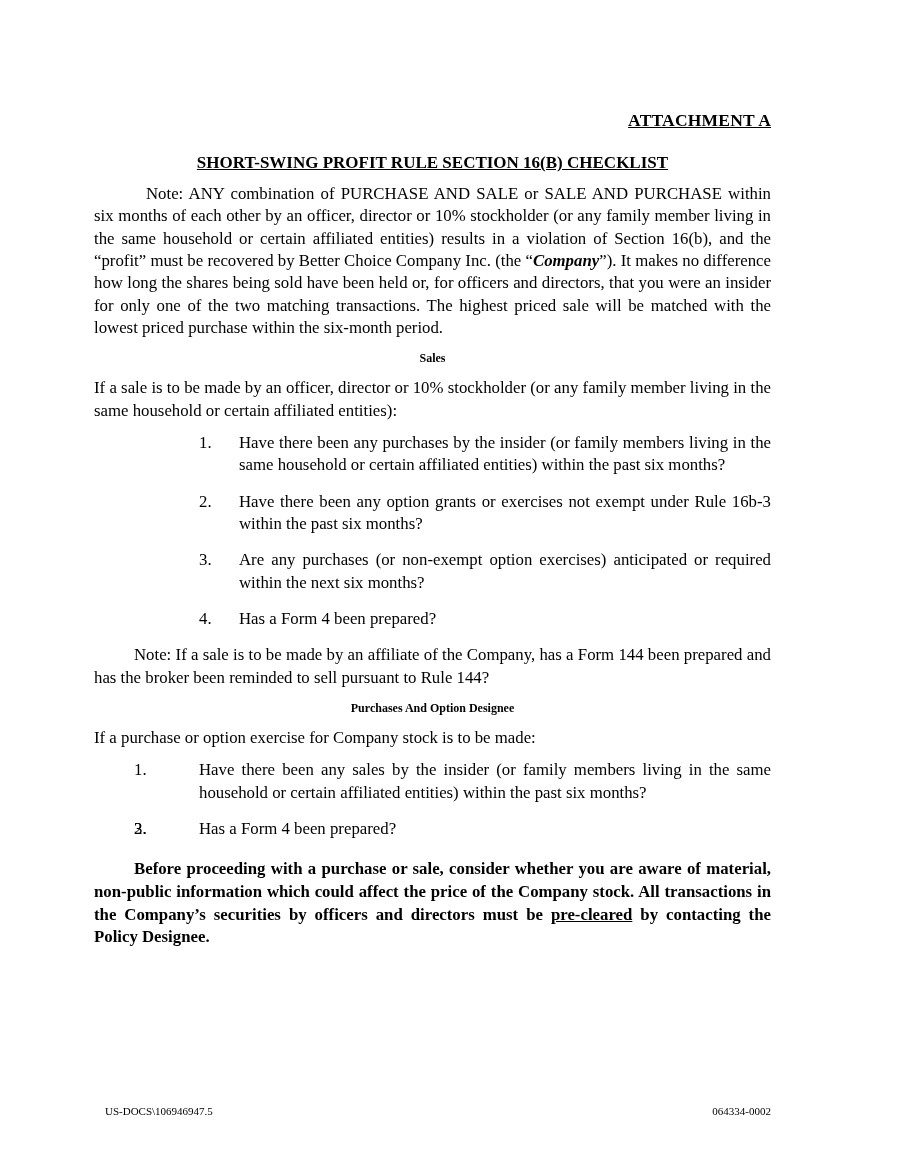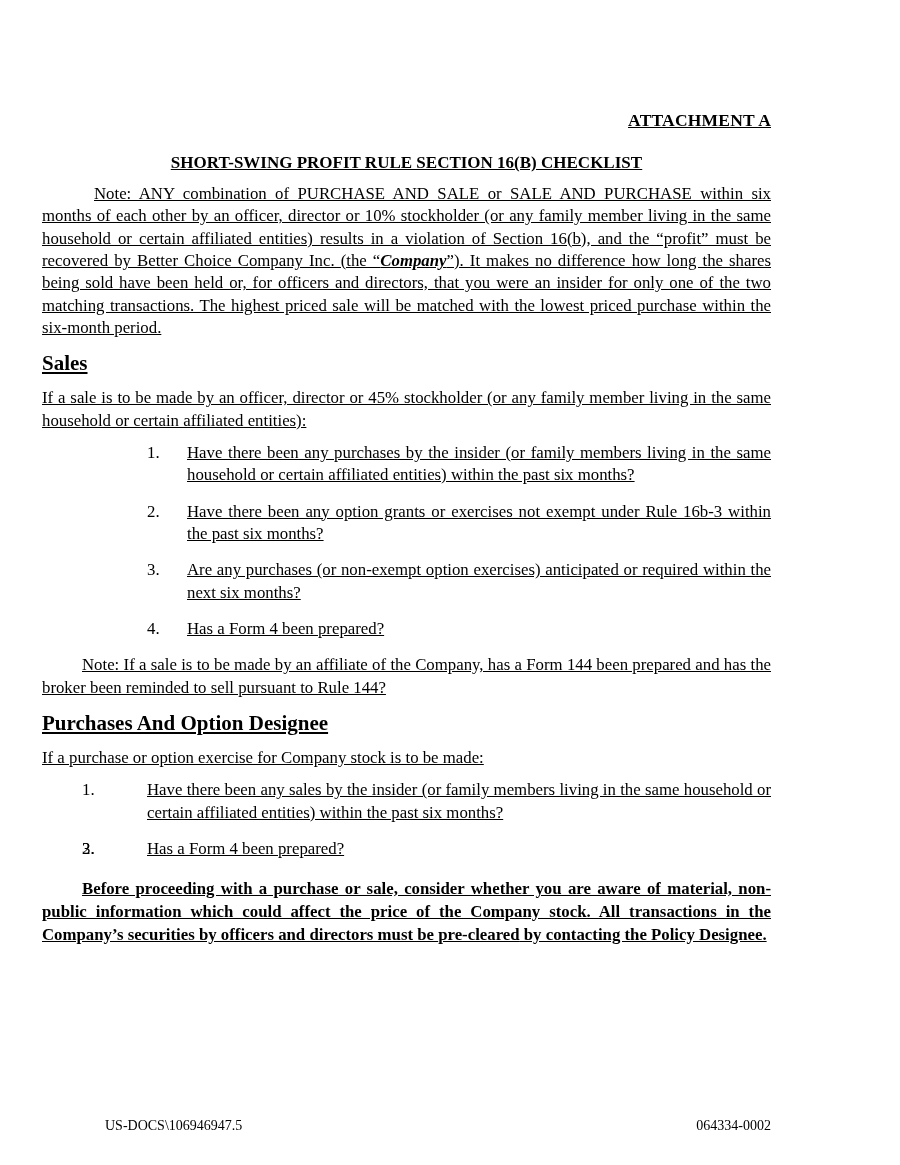--- a/index.html
+++ b/index.html
@@ -13,22 +13,21 @@
     font-family: "Liberation Serif", serif;
     color: #000000;
     position: relative;
     overflow: hidden;
   }
   .page {
     position: relative;
     width: 876px;
     height: 1165px;
     box-sizing: border-box;
-    padding: 110px 105px 0 42px;
-    text-decoration: underline;
+    padding: 110px 105px 0 94px;
   }
   .attachment-title {
     text-align: right;
     font-weight: bold;
     font-size: 17.5px;
     letter-spacing: 0.2px;
     margin: 0 0 22px 0;
   }
   .attachment-title span {
     text-decoration: underline;
@@ -49,22 +48,23 @@
     margin: 0 0 10px 0;
     text-indent: 0;
   }
   p.intro {
     text-indent: 52px;
   }
   p.hang {
     text-indent: 40px;
   }
   .section-head {
+    text-align: center;
     font-weight: bold;
-    font-size: 21px;
+    font-size: 12px;
     margin: 12px 0 11px 0;
   }
   .lead {
     text-indent: 40px;
   }
   ol.qlist {
     list-style: none;
     margin: 0 0 0 0;
     padding: 0;
   }
@@ -106,45 +106,45 @@
   }
   .italic-bold {
     font-style: italic;
     font-weight: bold;
     margin-top: 38px;
   }
   .footer {
     position: absolute;
     left: 105px;
     right: 105px;
-    bottom: 31px;
+    bottom: 48px;
     display: flex;
     justify-content: space-between;
-    font-size: 14px;
+    font-size: 11px;
     font-family: "Liberation Serif", serif;
   }
 </style>
 </head>
 <body>
 
 <div class="page">
 
   <div class="attachment-title">
     <span>ATTACHMENT A</span>
   </div>
 
   <div class="doc-title">
     <span>SHORT-SWING PROFIT RULE SECTION 16(B) CHECKLIST</span>
   </div>
 
   <p class="body-text intro">Note:  ANY combination of PURCHASE AND SALE or SALE AND PURCHASE within six months of each other by an officer, director or 10% stockholder (or any family member living in the same household or certain affiliated entities) results in a violation of Section 16(b), and the “profit” must be recovered by Better Choice Company Inc. (the “<span class="italic-bold">Company</span>”).  It makes no difference how long the shares being sold have been held or, for officers and directors, that you were an insider for only one of the two matching transactions.  The highest priced sale will be matched with the lowest priced purchase within the six-month period.</p>
 
   <div class="section-head">Sales</div>
 
-  <p class="body-text lead">If a sale is to be made by an officer, director or 45% stockholder (or any family member living in the same household or certain affiliated entities):</p>
+  <p class="body-text lead">If a sale is to be made by an officer, director or 10% stockholder (or any family member living in the same household or certain affiliated entities):</p>
 
   <ol class="qlist deep">
     <li>
       <span class="num">1.</span>
       <span>Have there been any purchases by the insider (or family members living in the same household or certain affiliated entities) within the past six months?</span>
     </li>
     <li>
       <span class="num">2.</span>
       <span>Have there been any option grants or exercises not exempt under Rule 16b-3 within the past six months?</span>
     </li>

